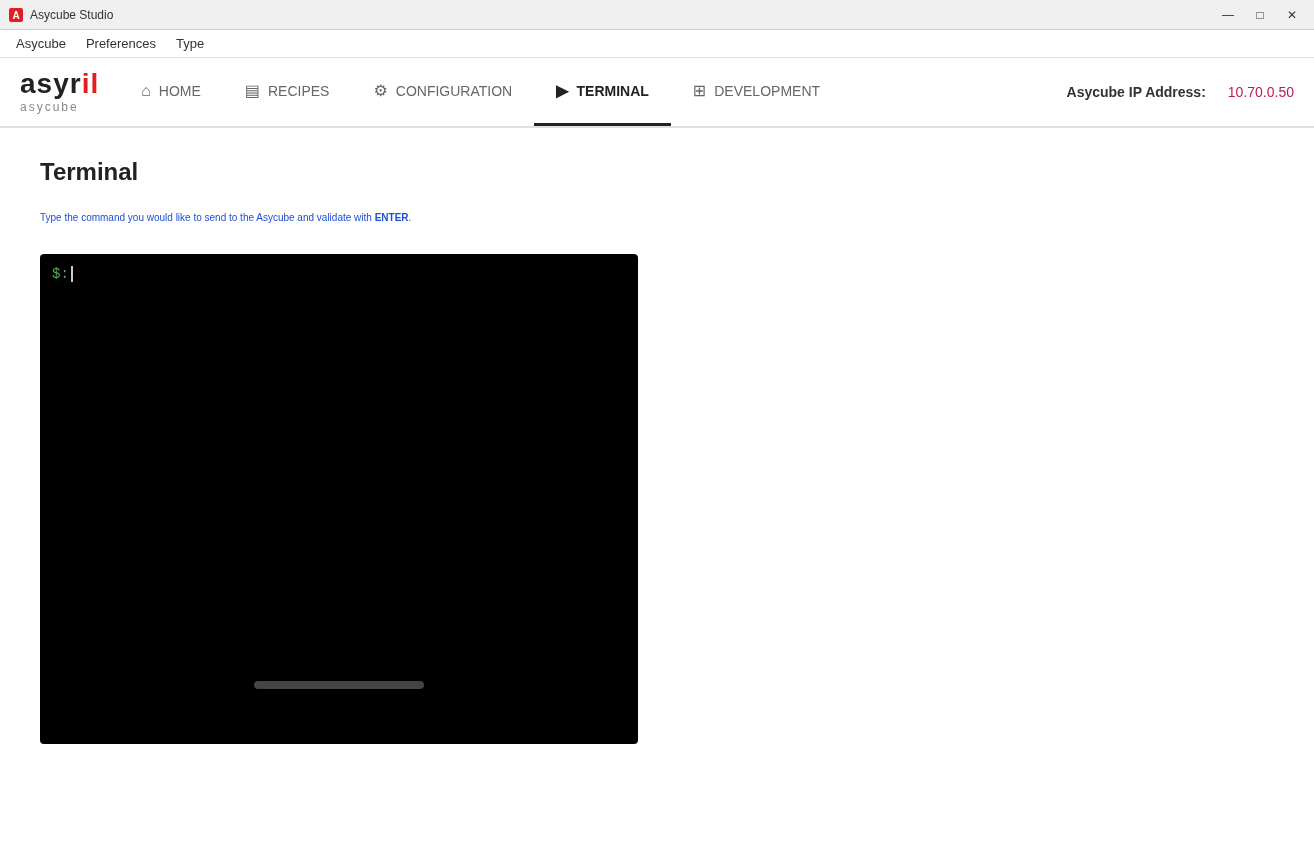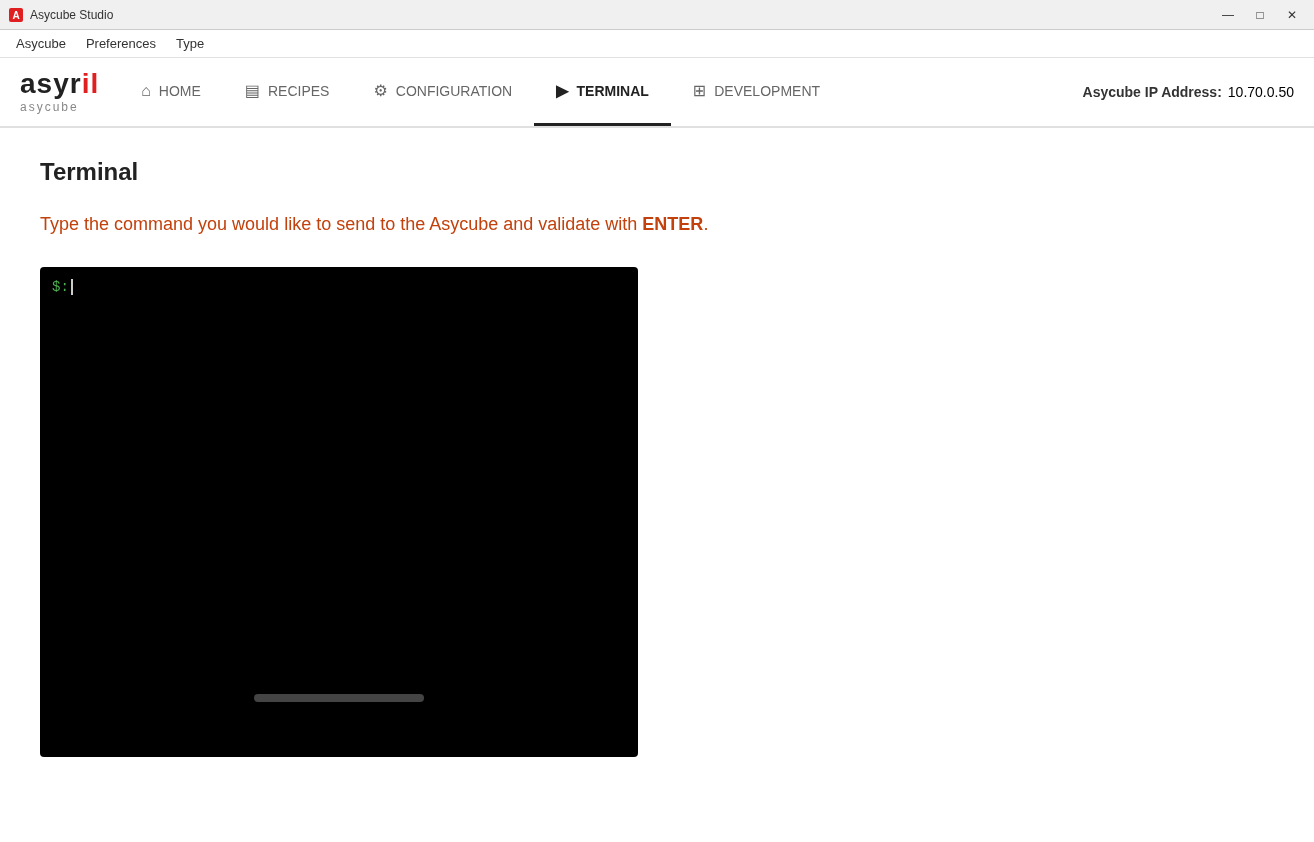--- a/index.html
+++ b/index.html
@@ -119,40 +119,40 @@
       font-weight: 700;
       border-bottom: 3px solid #222;
     }
     .nav-icon {
       font-size: 16px;
     }
     .nav-ip {
       margin-left: auto;
       display: flex;
       align-items: center;
-      gap: 6px;
+      gap: 22px;
       font-size: 14px;
       color: #333;
     }
     .nav-ip-label { font-weight: 600; }
-    .nav-ip-value { color: #000000; }
+    .nav-ip-value { color: #be185d; }
 
     
     .content {
       padding: 30px 40px;
     }
     .page-title {
       font-size: 24px;
       font-weight: 700;
       color: #222;
       margin-bottom: 24px;
     }
     .description {
-      font-size: 18px;
-      color: #c2410c;
+      font-size: 10px;
+      color: #1d4ed8;
       line-height: 1.6;
       margin-bottom: 28px;
     }
     .description strong { font-weight: 700; }
 
     
     .terminal-container {
       width: 598px;
       height: 490px;
       background: #000;

